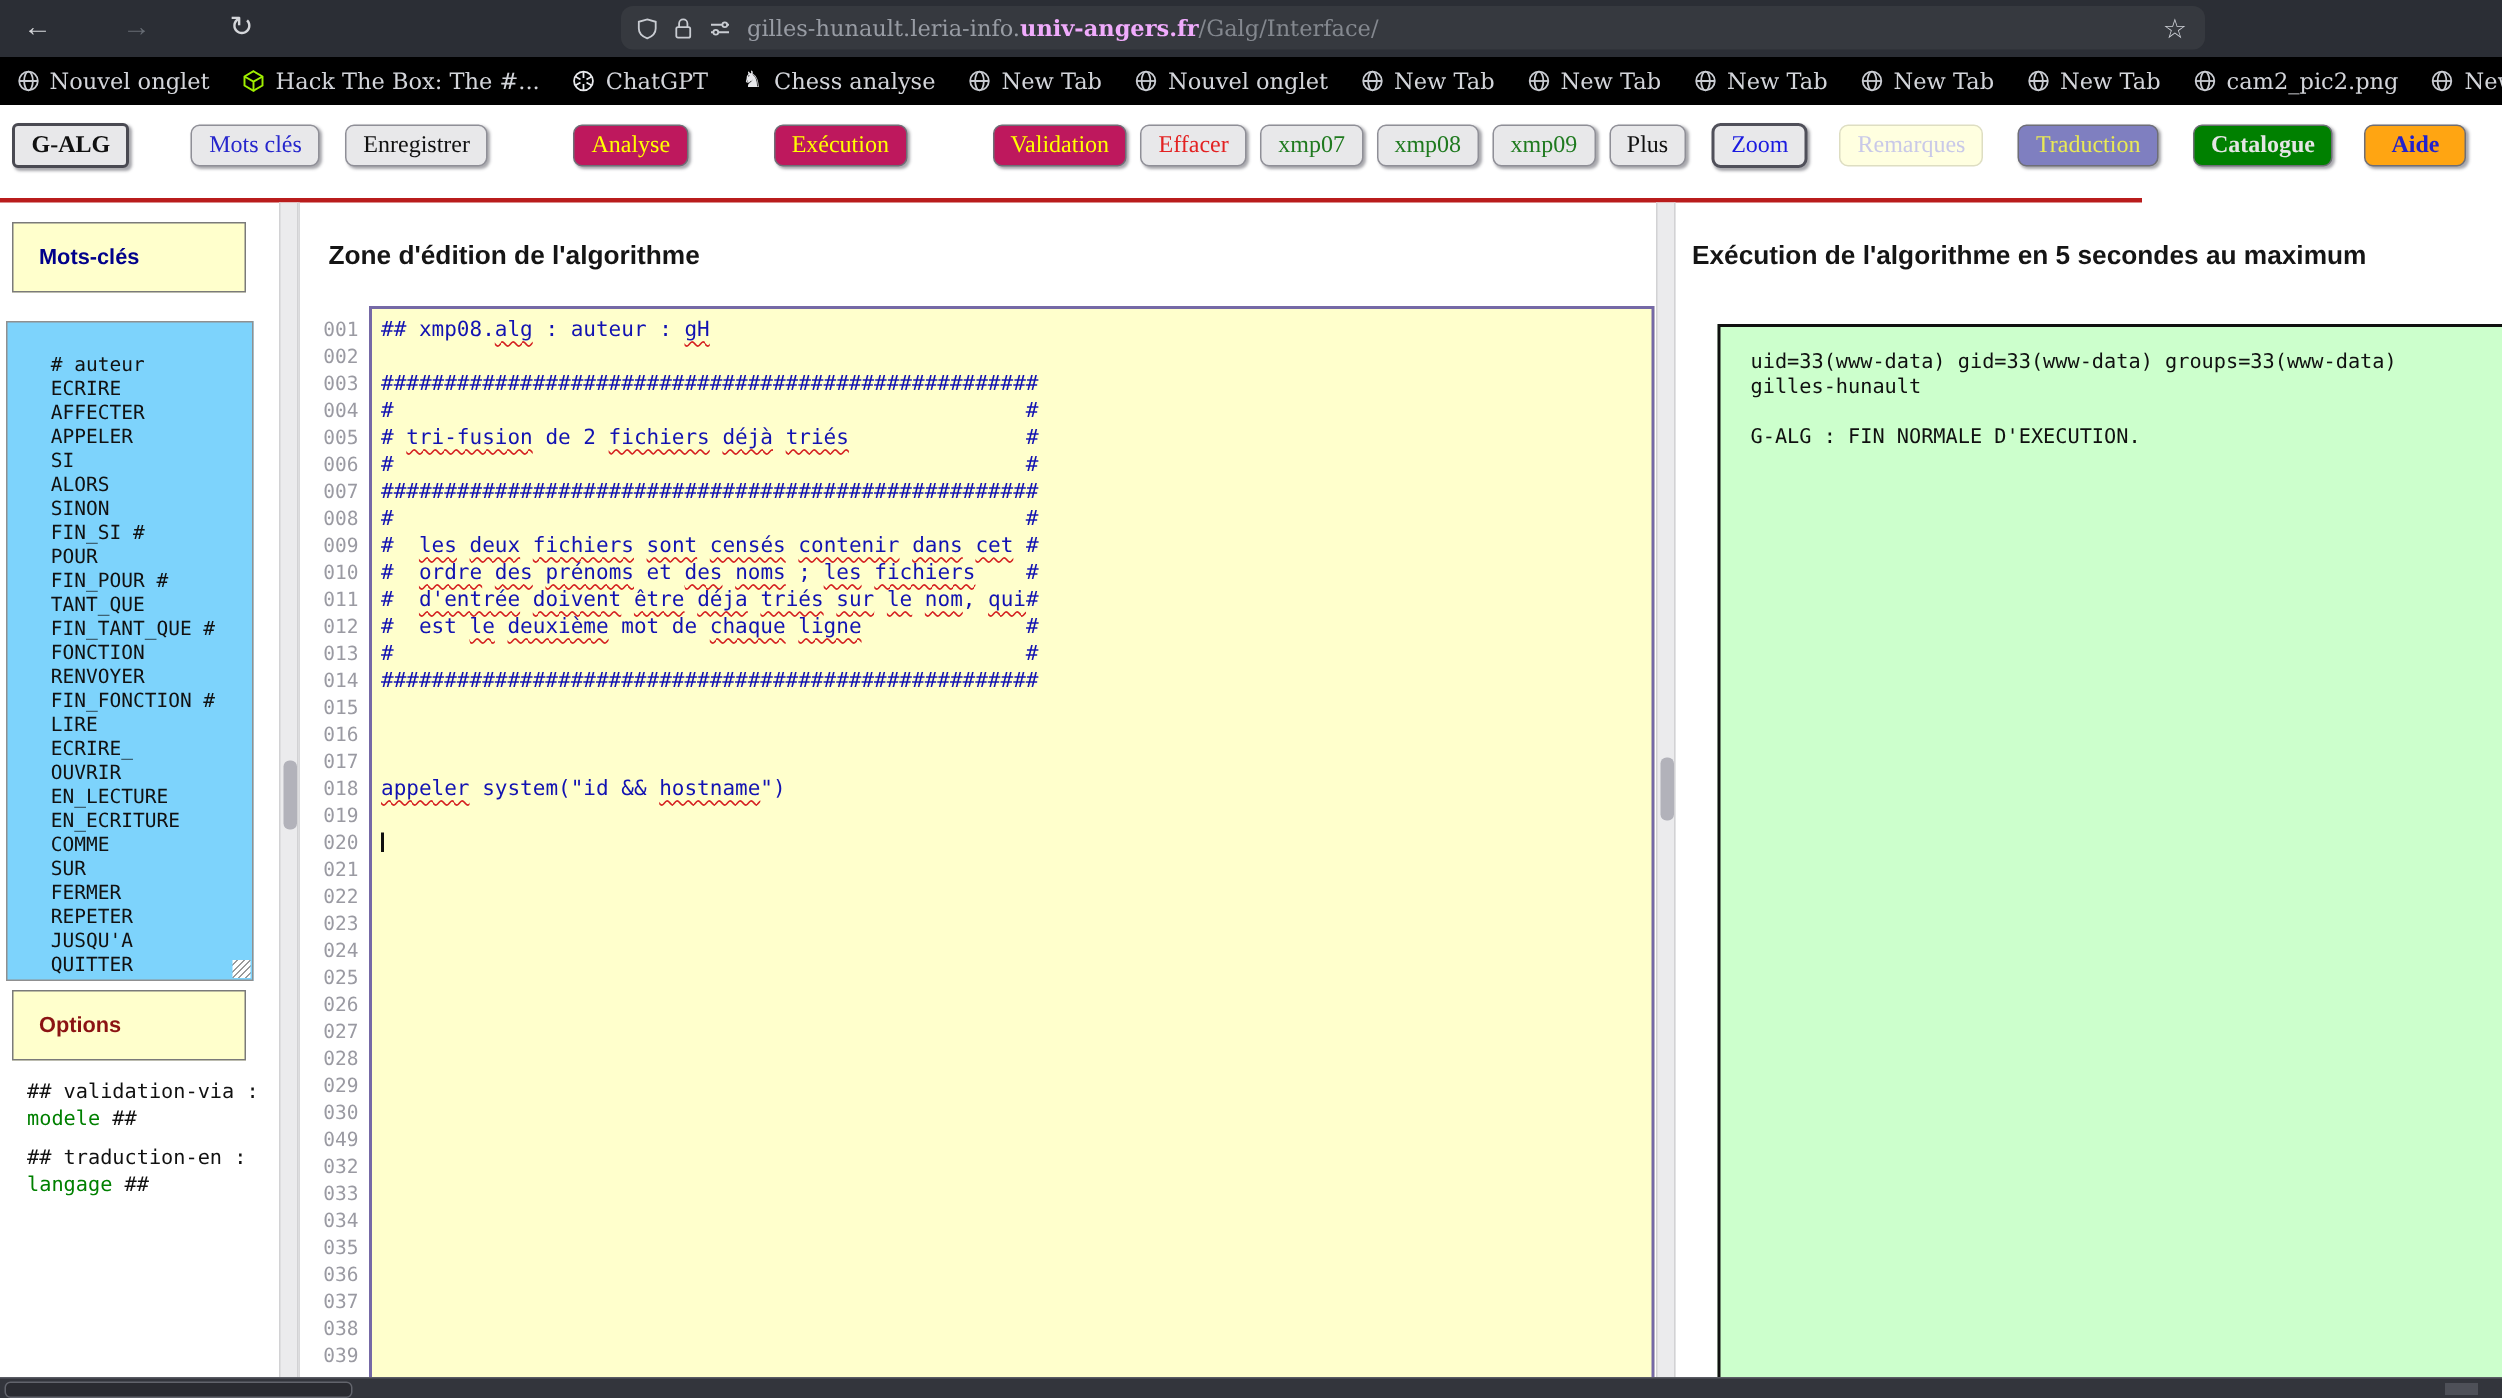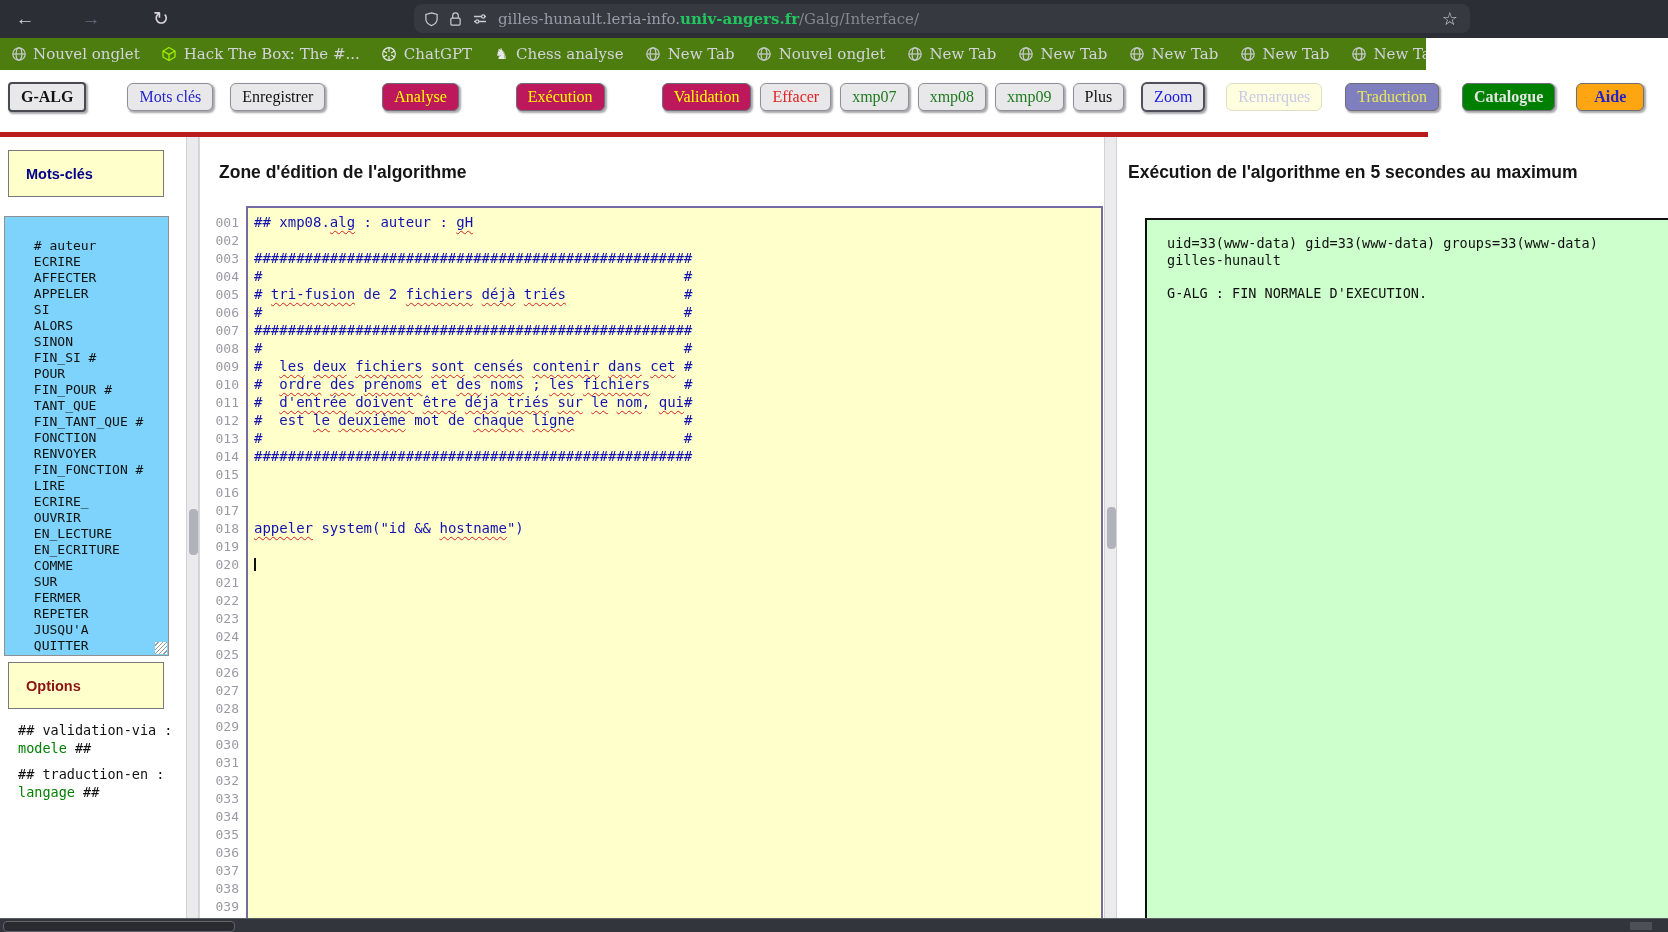--- a/index.html
+++ b/index.html
@@ -8,24 +8,24 @@
   
   .topbar{position:absolute;left:0;top:0;width:1668px;height:38px;background:#2b2e35;}
   .navicon{position:absolute;top:4px;font-size:19px;color:#d4d6da;width:30px;height:30px;
            text-align:center;line-height:30px;cursor:default;}
   .navicon.dim{color:#666b73;}
   .urlbar{position:absolute;left:414px;top:4px;width:1056px;height:29px;background:#36393f;
           border-radius:8px;display:flex;align-items:center;padding:0 10px;box-sizing:border-box;}
   .urlbar svg{margin-right:10px;flex:0 0 auto;}
   .urltext{font-family:"DejaVu Serif",serif;font-size:15px;color:#989ca4;white-space:nowrap;
            overflow:hidden;flex:1 1 auto;}
-  .urltext b{color:#22c55e;font-weight:bold;}
+  .urltext b{color:#f0abfc;font-weight:bold;}
   .urltext .path{color:#84888f;}
   .star{position:absolute;right:210px;top:4px;font-size:18px;color:#cfd2d8;line-height:30px;}
-  .bookbar{position:absolute;left:0;top:38px;width:1426px;height:32px;background:#4d7c0f;
+  .bookbar{position:absolute;left:0;top:38px;width:1668px;height:32px;background:#000000;
            display:flex;align-items:center;padding-left:10px;box-sizing:border-box;overflow:hidden;}
   .bm{display:flex;align-items:center;margin-right:21px;flex:0 0 auto;cursor:default;}
   .bm .ic{display:inline-flex;width:17px;height:17px;margin-right:6px;align-items:center;justify-content:center;}
   .bm .lbl{font-family:"DejaVu Serif",serif;font-size:15px;color:#d3d5da;white-space:nowrap;}
   
   .apptools{position:absolute;left:0;top:70px;width:1668px;height:62px;background:#fff;}
   .btnrow{position:absolute;left:8px;top:12px;display:flex;gap:9px;align-items:center;}
   .tb{font-family:"Liberation Serif",serif;font-size:16px;padding:4px 11px;border-radius:6px;
       background:#e8e8ea;border:1px solid #8f8f97;color:#111;box-shadow:1.5px 1.5px 2px rgba(60,60,70,.45);
       cursor:pointer;white-space:nowrap;}
@@ -33,21 +33,21 @@
   .tb.blue{color:#2626cc;margin-right:8px;}
   .tb.red{color:#e32222;}
   .tb.green{color:#1f7a1f;}
   .tb.darkred{background:#be185d;color:#ffff00;border-color:#6e6e76;margin-left:48px;}
   .tb.zoom{color:#1a1ae0;border:2px solid #50505a;margin-left:8px;}
   .tb.disabled{background:#ffffe0;color:#c9c9e8;border-color:#dedec2;box-shadow:none;margin-left:12px;}
   .tb.trad{background:#7f7fc0;color:#e9e955;border-color:#6e6e76;margin-left:14px;}
   .tb.cat{background:#008000;color:#e5e5e5;font-weight:bold;border-color:#6e6e76;margin-left:14px;}
   .tb.aide{background:#ffa512;color:#2222cc;font-weight:bold;border-color:#6e6e76;margin-left:12px;padding:4px 17px;}
   
-  .frames{position:absolute;left:0;top:132px;width:1428px;height:786px;background:#fff;border-top:5px solid #b91c1c;}
+  .frames{position:absolute;left:0;top:132px;width:1428px;height:786px;background:#fff;border-top:3px solid #b91c1c;}
   .vline{position:absolute;top:0;height:786px;width:1px;background:#d8d8da;}
   .sbar{position:absolute;top:0;width:13px;height:786px;background:#ebebed;
         border-left:1px solid #d2d2d4;border-right:1px solid #d2d2d4;box-sizing:border-box;}
   .sthumb{position:absolute;left:2px;width:9px;background:#b2b2ba;border-radius:4px;}
   
   .paletteBox{position:absolute;background:#ffffcc;border:1px solid #7a7a7a;box-sizing:border-box;
               display:flex;align-items:center;padding-left:17px;}
   .paletteBox .t{font-size:14.5px;font-weight:bold;}
   .kwTitle .t{color:#00008b;}
   .optTitle .t{color:#8b1313;}
@@ -349,21 +349,21 @@
         <div>021</div>
         <div>022</div>
         <div>023</div>
         <div>024</div>
         <div>025</div>
         <div>026</div>
         <div>027</div>
         <div>028</div>
         <div>029</div>
         <div>030</div>
-        <div>031</div>
+        <div>049</div>
         <div>032</div>
         <div>033</div>
         <div>034</div>
         <div>035</div>
         <div>036</div>
         <div>037</div>
         <div>038</div>
         <div>039</div>
       </div>
     <div class="editor" id="editor">

